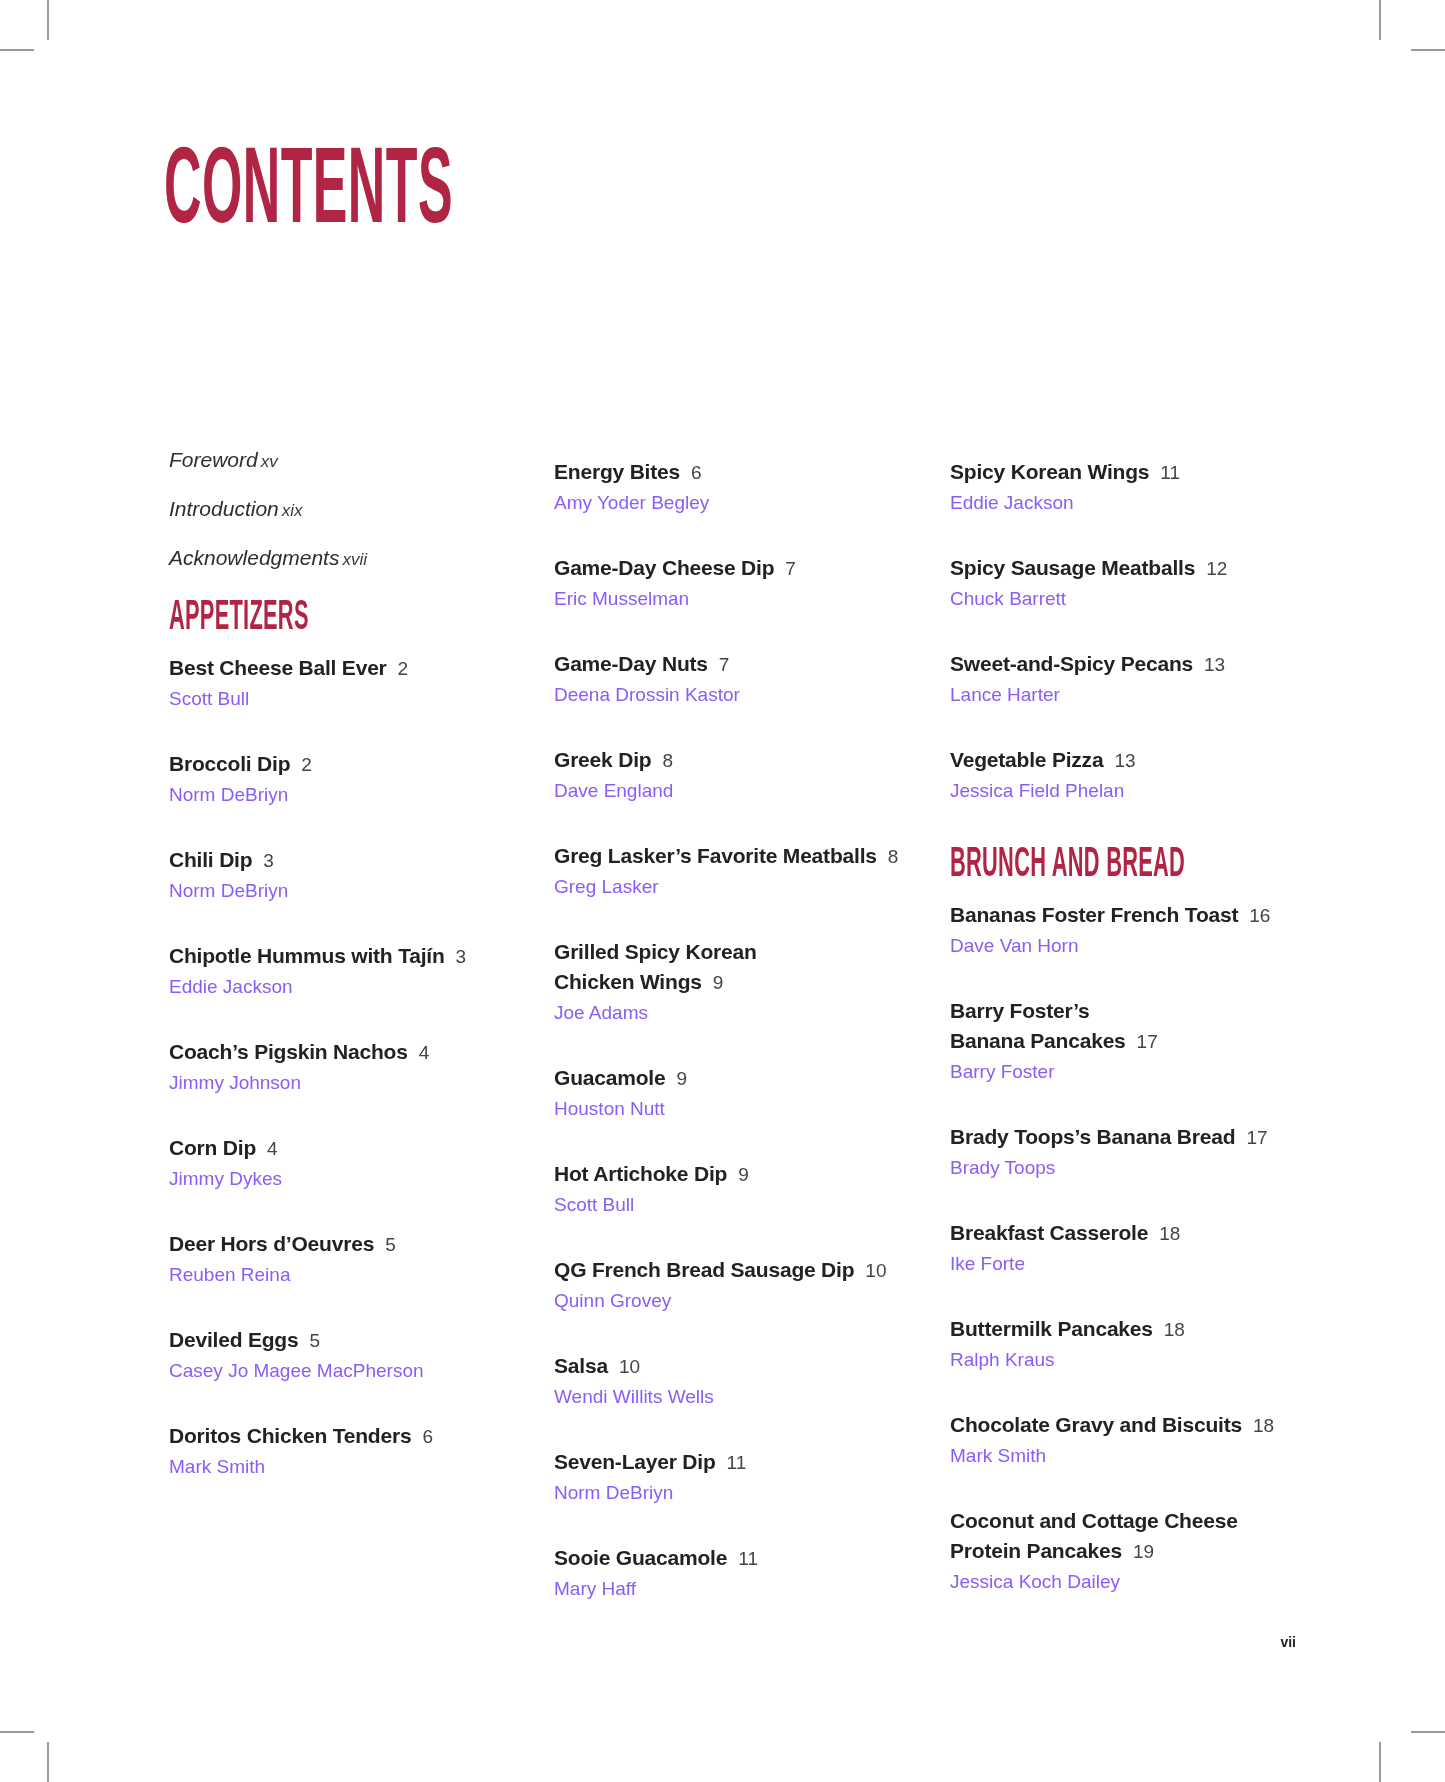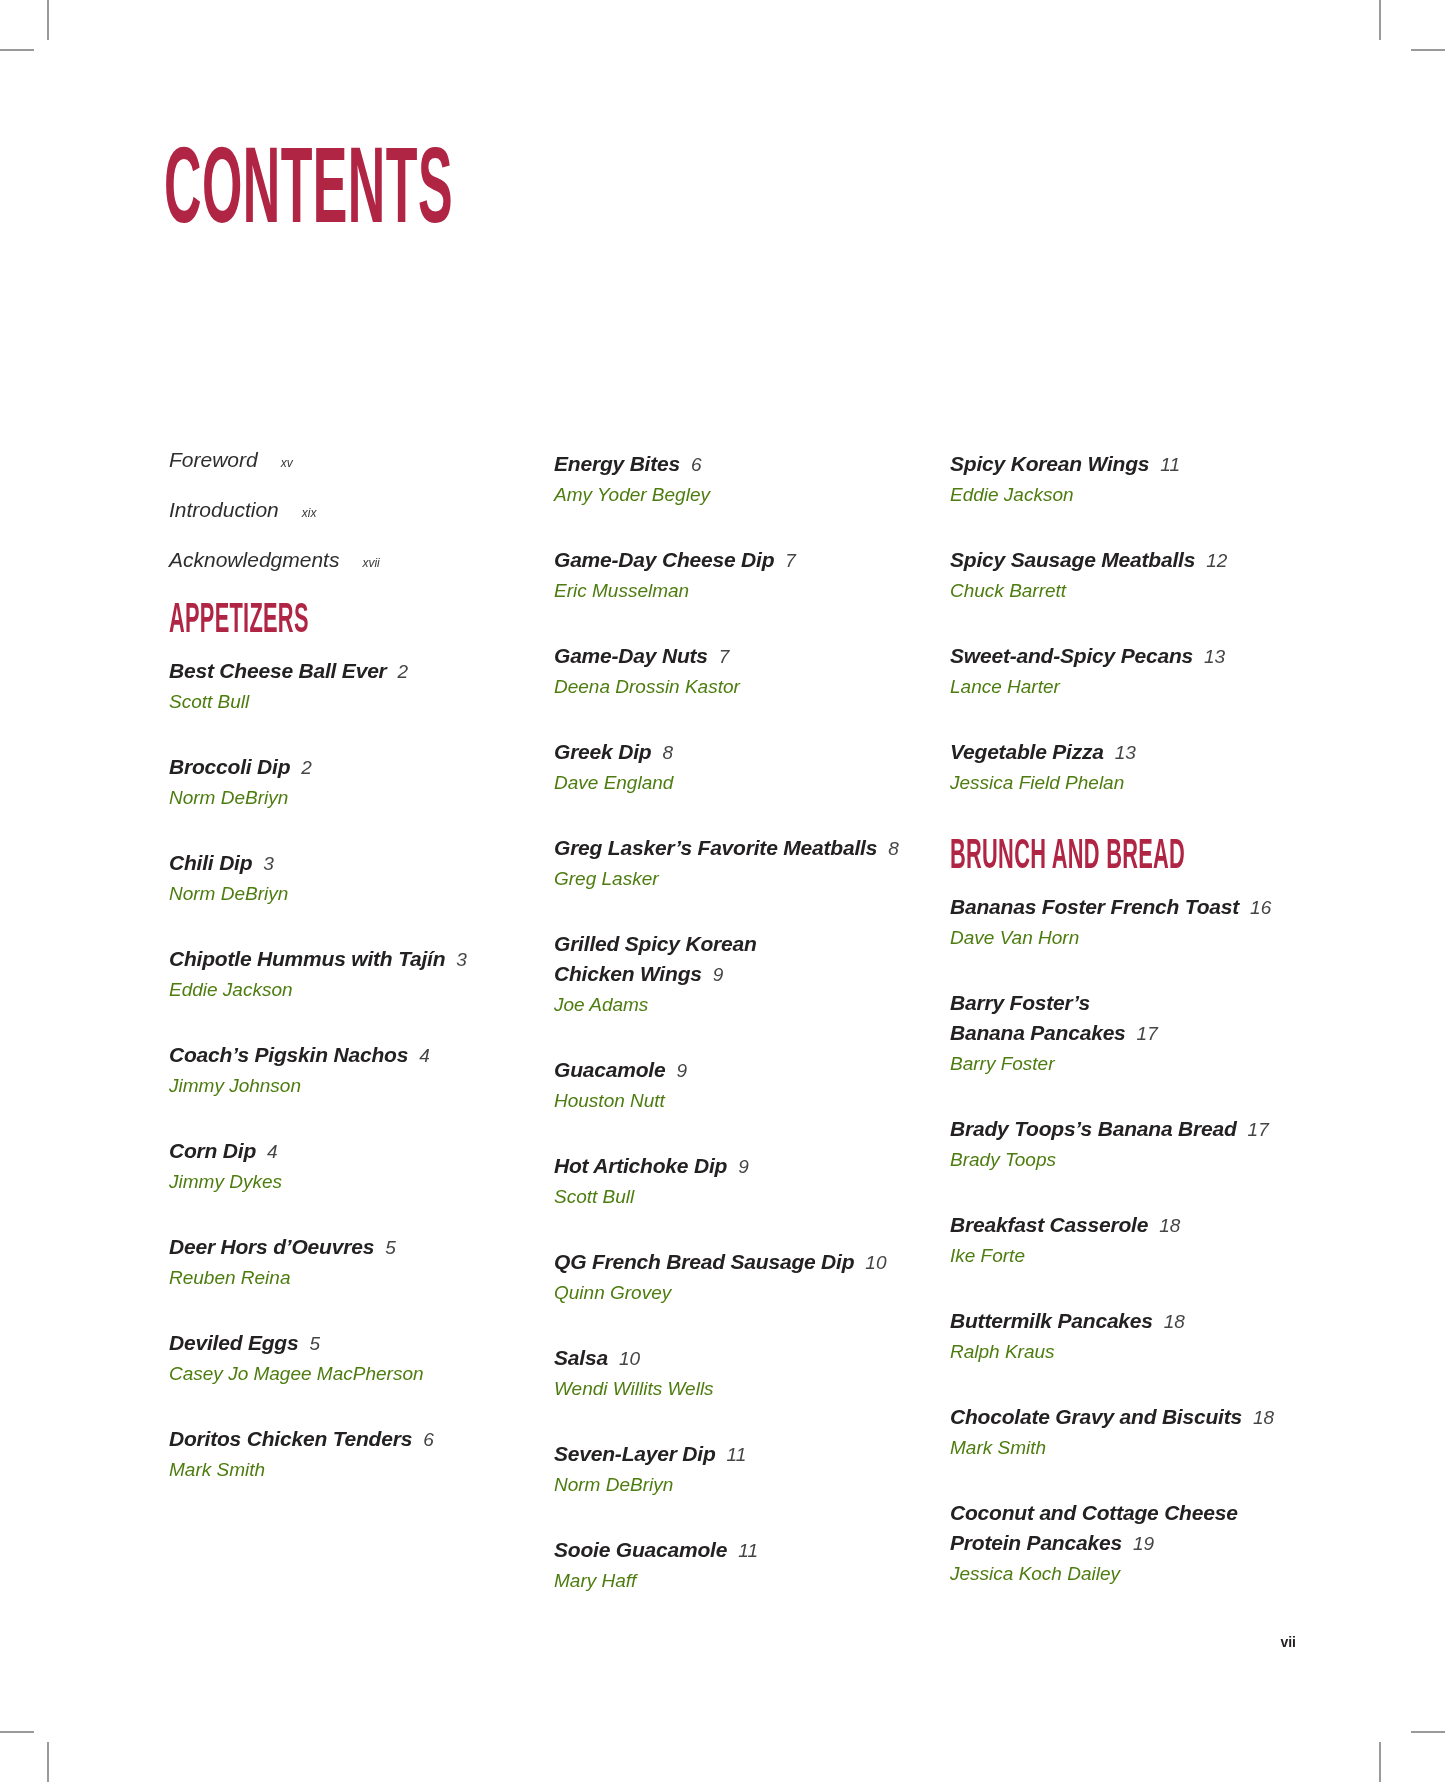--- a/index.html
+++ b/index.html
@@ -24,38 +24,38 @@
   
   .columns{position:absolute;top:445px;left:0;width:1445px;}
   .col{position:absolute;top:0;width:386px;}
   .col0{left:169px;}
   .col1{left:554px;}
   .col2{left:950px;}
 
   
   .fm-block{margin:0 0 19px 0;}
   .fm-item{font-style:italic;font-size:21px;line-height:30px;margin-bottom:17px;color:#2e2d2f;white-space:nowrap;}
-  .fm-page{font-size:12px;margin-left:23px;color:#3a393b;}
+  .fm-page{font-size:17px;margin-left:3px;color:#3a393b;}
 
   
   .section-header{margin:11px 0 17px 0;height:42px;}
   .condense{
     display:inline-block;font-weight:700;font-size:42px;line-height:42px;
     letter-spacing:0.5px;white-space:nowrap;
     transform:scaleX(0.52);transform-origin:left top;
   }
 
   
-  .entry{margin:4px 0 36px 0;font-style:italic;}
+  .entry{margin:12px 0 36px 0;}
   .entry-title-line{
     font-weight:700;font-size:21px;line-height:30px;letter-spacing:-0.2px;
     color:#242122;white-space:nowrap;
   }
   .entry-page{font-weight:400;font-size:19px;color:#454547;margin-left:11px;letter-spacing:0;}
-  .entry-author{font-size:19px;line-height:29px;color:#4d7c0f;white-space:nowrap;}
+  .entry-author{font-size:19px;line-height:29px;color:#8b5cf6;white-space:nowrap;}
 
   
   .folio{
     position:absolute;left:1246px;top:1634px;width:50px;
     text-align:right;font-weight:700;font-size:14px;color:#242122;
   }
 </style>
 </head>
 <body>
 

